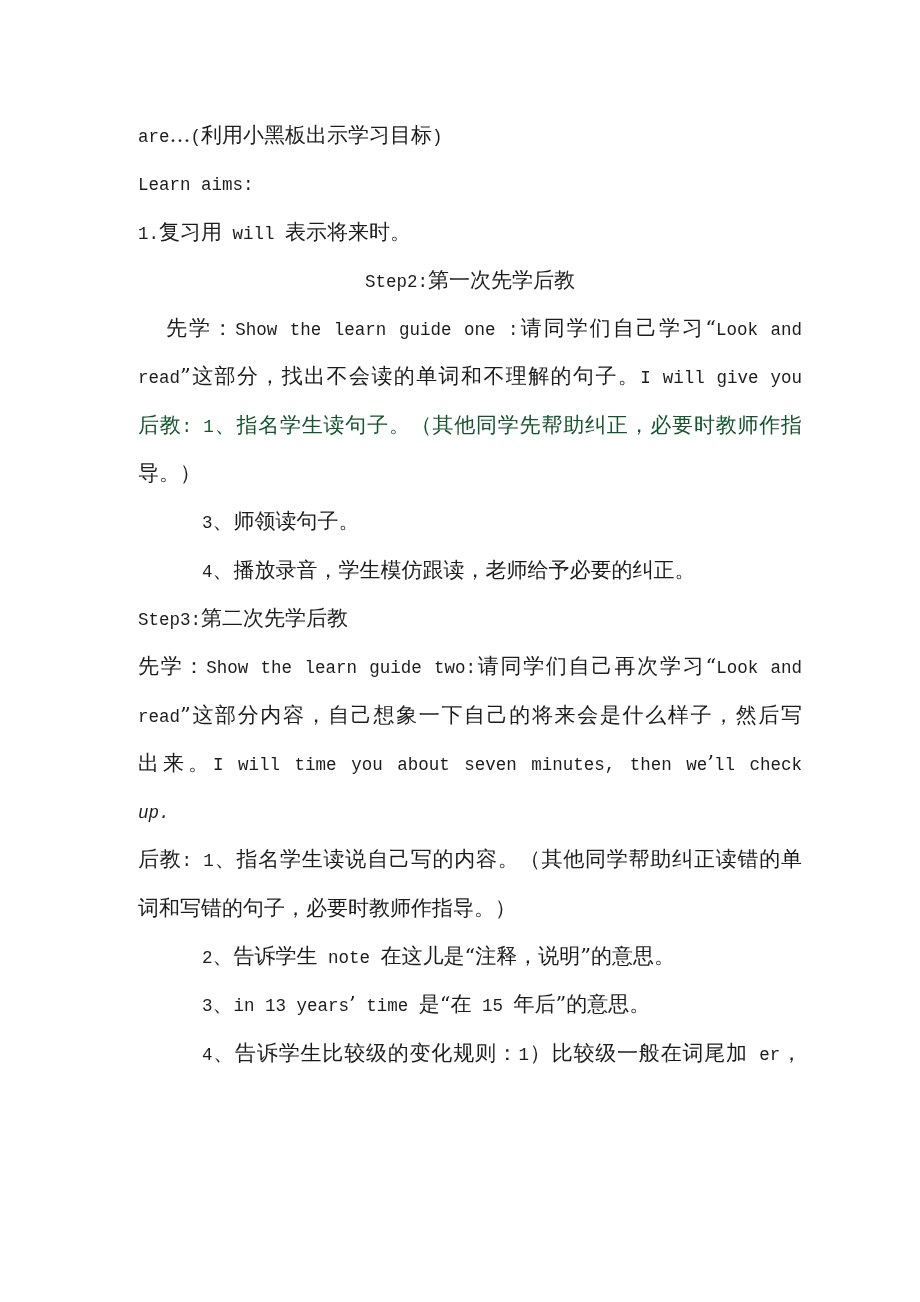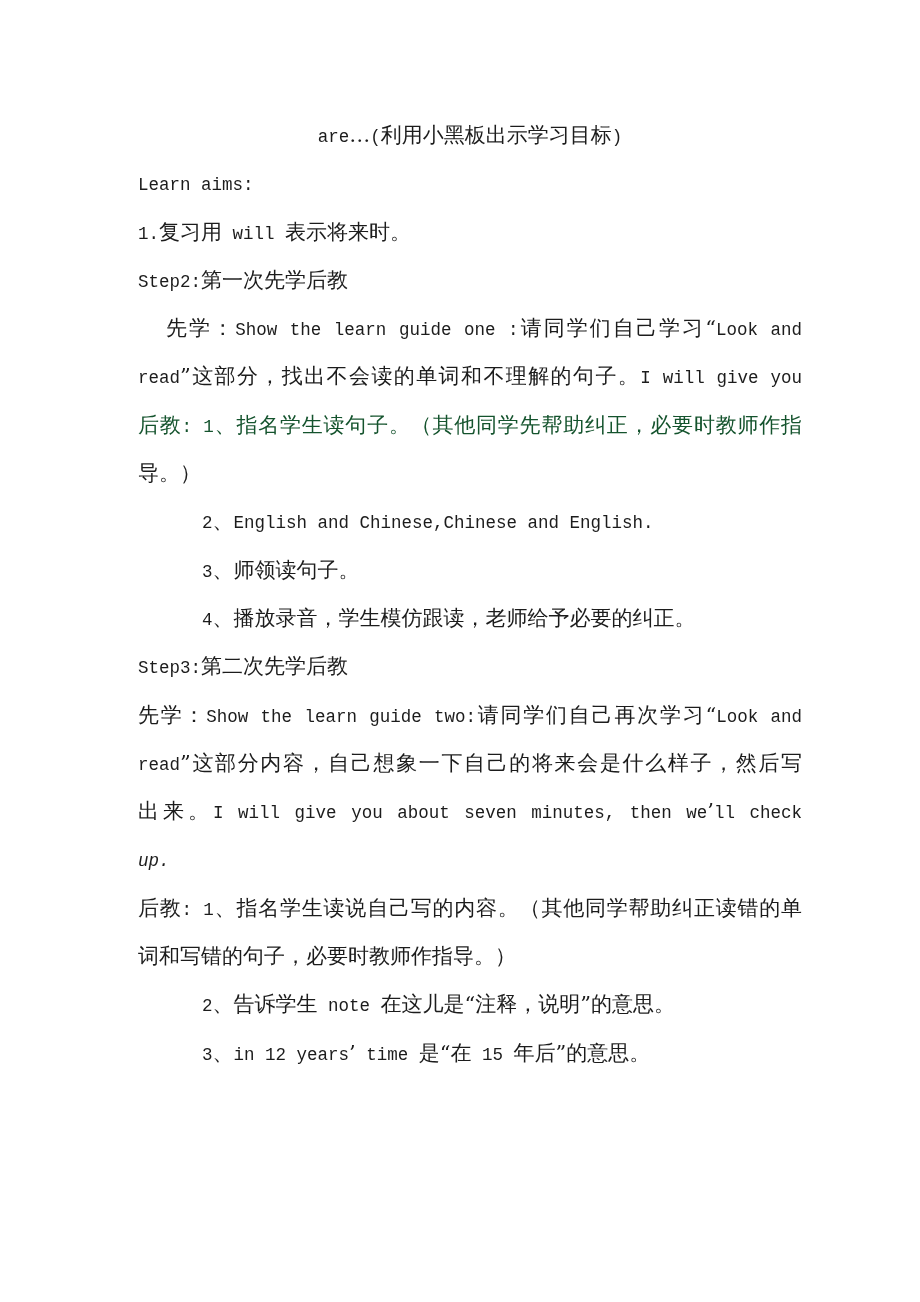--- a/index.html
+++ b/index.html
@@ -48,34 +48,34 @@
   .line .lat {
     font-family: "Liberation Mono", "DejaVu Sans Mono", monospace;
     font-size: 17.5px;
   }
 </style>
 </head>
 <body style="background: rgb(255, 255, 255);">
 
 <div class="page">
   <div class="doc-lines">
-      <div class="line" style="color: rgb(28, 28, 28); text-align: center;"><span class="lat">are</span>…<span class="lat">(</span>利用小黑板出示学习目标<span class="lat">)</span></div>
+      <div class="line" style="color: rgb(28, 28, 28);"><span class="lat">are</span>…<span class="lat">(</span>利用小黑板出示学习目标<span class="lat">)</span></div>
       <div class="line" style="color: rgb(28, 28, 28);"><span class="lat">Learn aims:</span></div>
       <div class="line" style="color: rgb(28, 28, 28);"><span class="lat">1.</span>复习用<span class="lat"> will </span>表示将来时。</div>
-      <div class="line" style="color: rgb(28, 28, 28);"><span class="lat">Step2:</span>第一次先学后教</div>
+      <div class="line" style="color: rgb(28, 28, 28); text-align: center;"><span class="lat">Step2:</span>第一次先学后教</div>
       <div class="line justify" style="color: rgb(28, 28, 28); margin-left: 28px;">先学：<span class="lat">Show the learn guide one :</span>请同学们自己学习“<span class="lat">Look and</span></div>
       <div class="line justify" style="color: rgb(28, 28, 28);"><span class="lat">read</span>”这部分，找出不会读的单词和不理解的句子。<span class="lat">I will give you</span></div>
       <div class="line justify" style="color: #14532d;">后教<span class="lat">: 1</span>、指名学生读句子。（其他同学先帮助纠正，必要时教师作指</div>
       <div class="line" style="color: rgb(28, 28, 28);">导。）</div>
-      <div class="line indent" style="color: rgb(28, 28, 28);"><span class="lat">2</span>、<span class="lat">English and Chinese,Chinese and English.</span></div>
       <div class="line indent" style="color: rgb(28, 28, 28);"><span class="lat">3</span>、师领读句子。</div>
       <div class="line indent" style="color: rgb(28, 28, 28);"><span class="lat">4</span>、播放录音，学生模仿跟读，老师给予必要的纠正。</div>
       <div class="line" style="color: rgb(28, 28, 28);"><span class="lat">Step3:</span>第二次先学后教</div>
       <div class="line justify" style="color: rgb(28, 28, 28);">先学：<span class="lat">Show the learn guide two:</span>请同学们自己再次学习“<span class="lat">Look and</span></div>
       <div class="line justify" style="color: rgb(28, 28, 28);"><span class="lat">read</span>”这部分内容，自己想象一下自己的将来会是什么样子，然后写</div>
-      <div class="line justify" style="color: rgb(28, 28, 28);">出来。<span class="lat">I will give you about seven minutes, then we</span>’<span class="lat">ll check</span></div>
+      <div class="line justify" style="color: rgb(28, 28, 28);">出来。<span class="lat">I will time you about seven minutes, then we</span>’<span class="lat">ll check</span></div>
       <div class="line" style="color: rgb(28, 28, 28); font-style: italic;"><span class="lat">up.</span></div>
       <div class="line justify" style="color: rgb(28, 28, 28);">后教<span class="lat">: 1</span>、指名学生读说自己写的内容。（其他同学帮助纠正读错的单</div>
       <div class="line" style="color: rgb(28, 28, 28);">词和写错的句子，必要时教师作指导。）</div>
       <div class="line indent" style="color: rgb(28, 28, 28);"><span class="lat">2</span>、告诉学生<span class="lat"> note </span>在这儿是“注释，说明”的意思。</div>
-      <div class="line indent" style="color: rgb(28, 28, 28);"><span class="lat">3</span>、<span class="lat">in 12 years</span>’<span class="lat"> time </span>是“在<span class="lat"> 15 </span>年后”的意思。</div>
+      <div class="line indent" style="color: rgb(28, 28, 28);"><span class="lat">3</span>、<span class="lat">in 13 years</span>’<span class="lat"> time </span>是“在<span class="lat"> 15 </span>年后”的意思。</div>
+      <div class="line indent justify" style="color: rgb(28, 28, 28);"><span class="lat">4</span>、告诉学生比较级的变化规则：<span class="lat">1</span>）比较级一般在词尾加<span class="lat"> er</span>，</div>
     </div>
 </div>
 
 </body></html>

